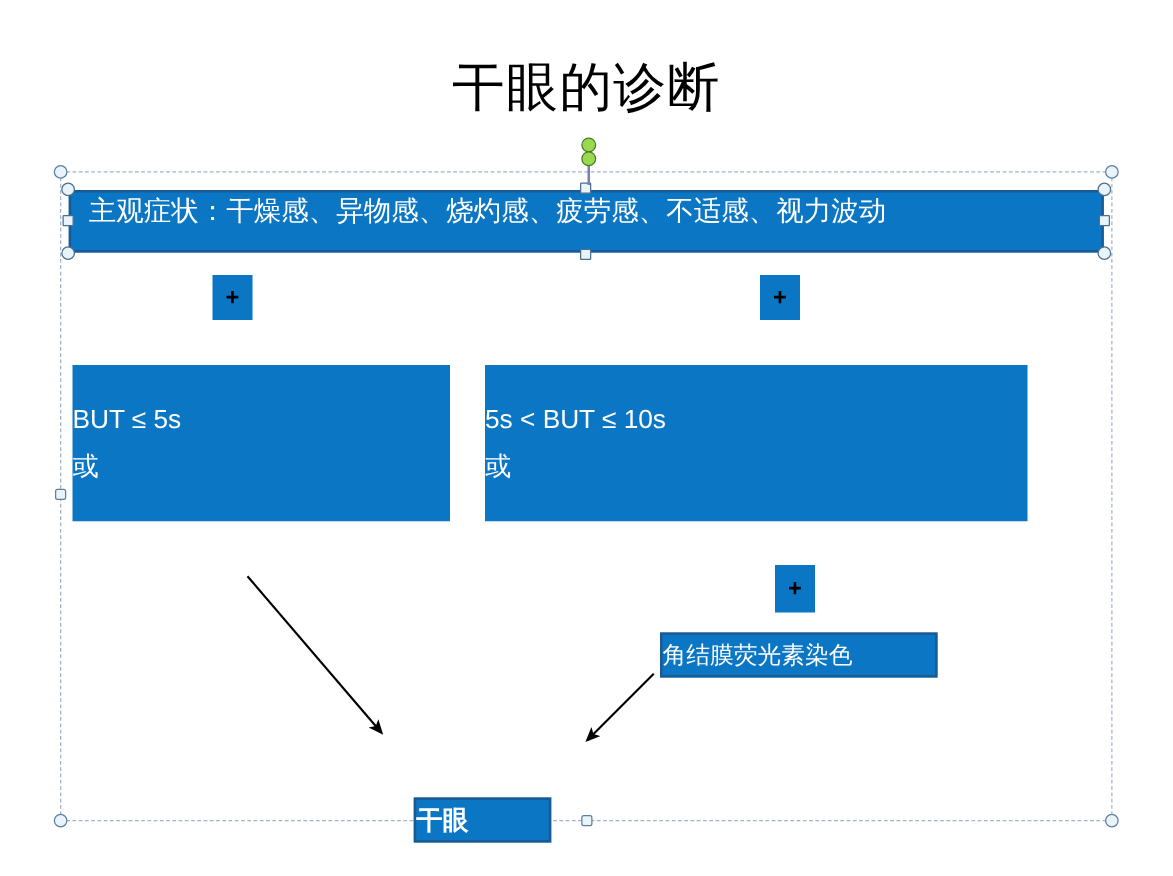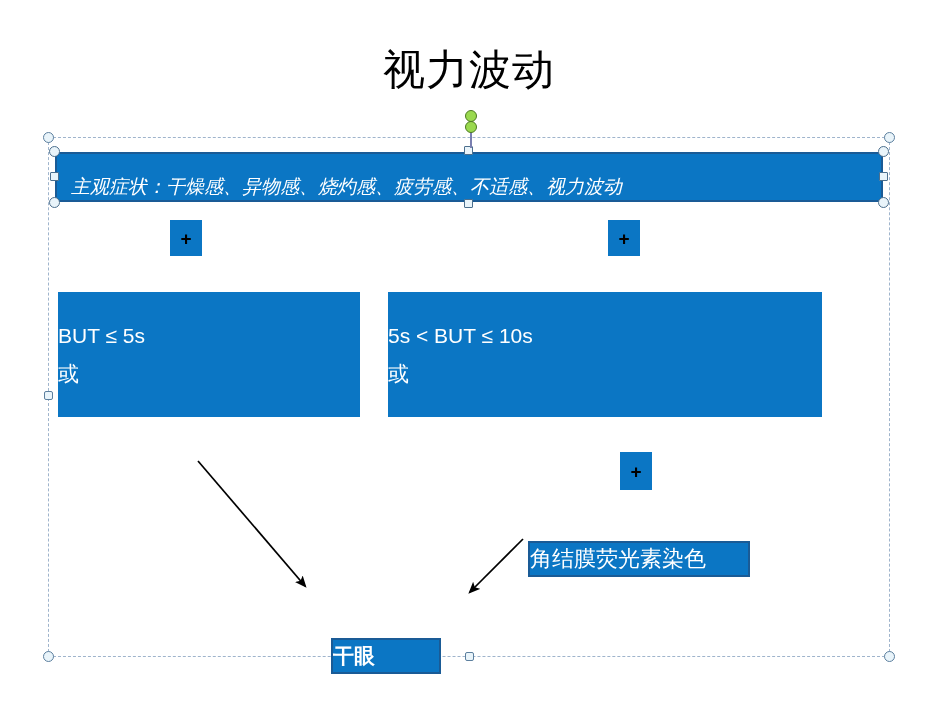--- a/index.html
+++ b/index.html
@@ -75,26 +75,25 @@
     justify-content: center;
     text-align: center;
   }
   .shape.bordered { border: 2px solid #1a5b96; }
 
   #symptom-box {
     left: 55px;
     top: 152px;
     width: 828px;
     height: 50px;
-    font-size: 19px;
+    font-size: 22px;
     align-items: flex-start;
     padding-left: 14px;
-    justify-content: flex-end;
+    justify-content: flex-start;
     text-align: left;
-    font-style: italic;
   }
   #symptom-box .txt { white-space: nowrap; }
 
   .plus-box {
     background: #0b76c4;
     color: #000000;
     position: absolute;
     display: flex;
     align-items: center;
     justify-content: center;
@@ -128,22 +127,21 @@
     text-decoration-style: wavy;
     text-decoration-color: #d33a2c;
     text-underline-offset: 2px;
   }
 
   #stain-box {
     left: 528px;
     top: 506px;
     width: 222px;
     height: 36px;
-    font-size: 22px;
-    margin-top: 35px;
+    font-size: 19px;
   }
   #result-box {
     left: 331px;
     top: 611px;
     width: 110px;
     height: 36px;
     font-size: 21px;
     font-weight: 700;
     margin-top: 27px;
   }
@@ -218,21 +216,21 @@
     width: 938px;
     height: 701px;
     pointer-events: none;
   }
 </style>
 </head>
 <body>
 
 <div id="slide">
 
-  <div id="slide-title">视力波动</div>
+  <div id="slide-title">干眼的诊断</div>
 
   <svg id="arrows" viewBox="0 0 938 701" xmlns="http://www.w3.org/2000/svg">
     <defs>
       <marker id="arrowhead" markerWidth="7" markerHeight="7" refX="5.6" refY="3" orient="auto">
         <path d="M0,0 L7,3 L0,6 L1.6,3 Z" fill="#000000"></path>
       </marker>
     </defs>
     <line x1="198" y1="461" x2="305" y2="586" stroke="#000000" stroke-width="1.7" marker-end="url(#arrowhead)"></line>
     <line x1="523" y1="539" x2="470" y2="592" stroke="#000000" stroke-width="1.7" marker-end="url(#arrowhead)"></line>
   </svg>

